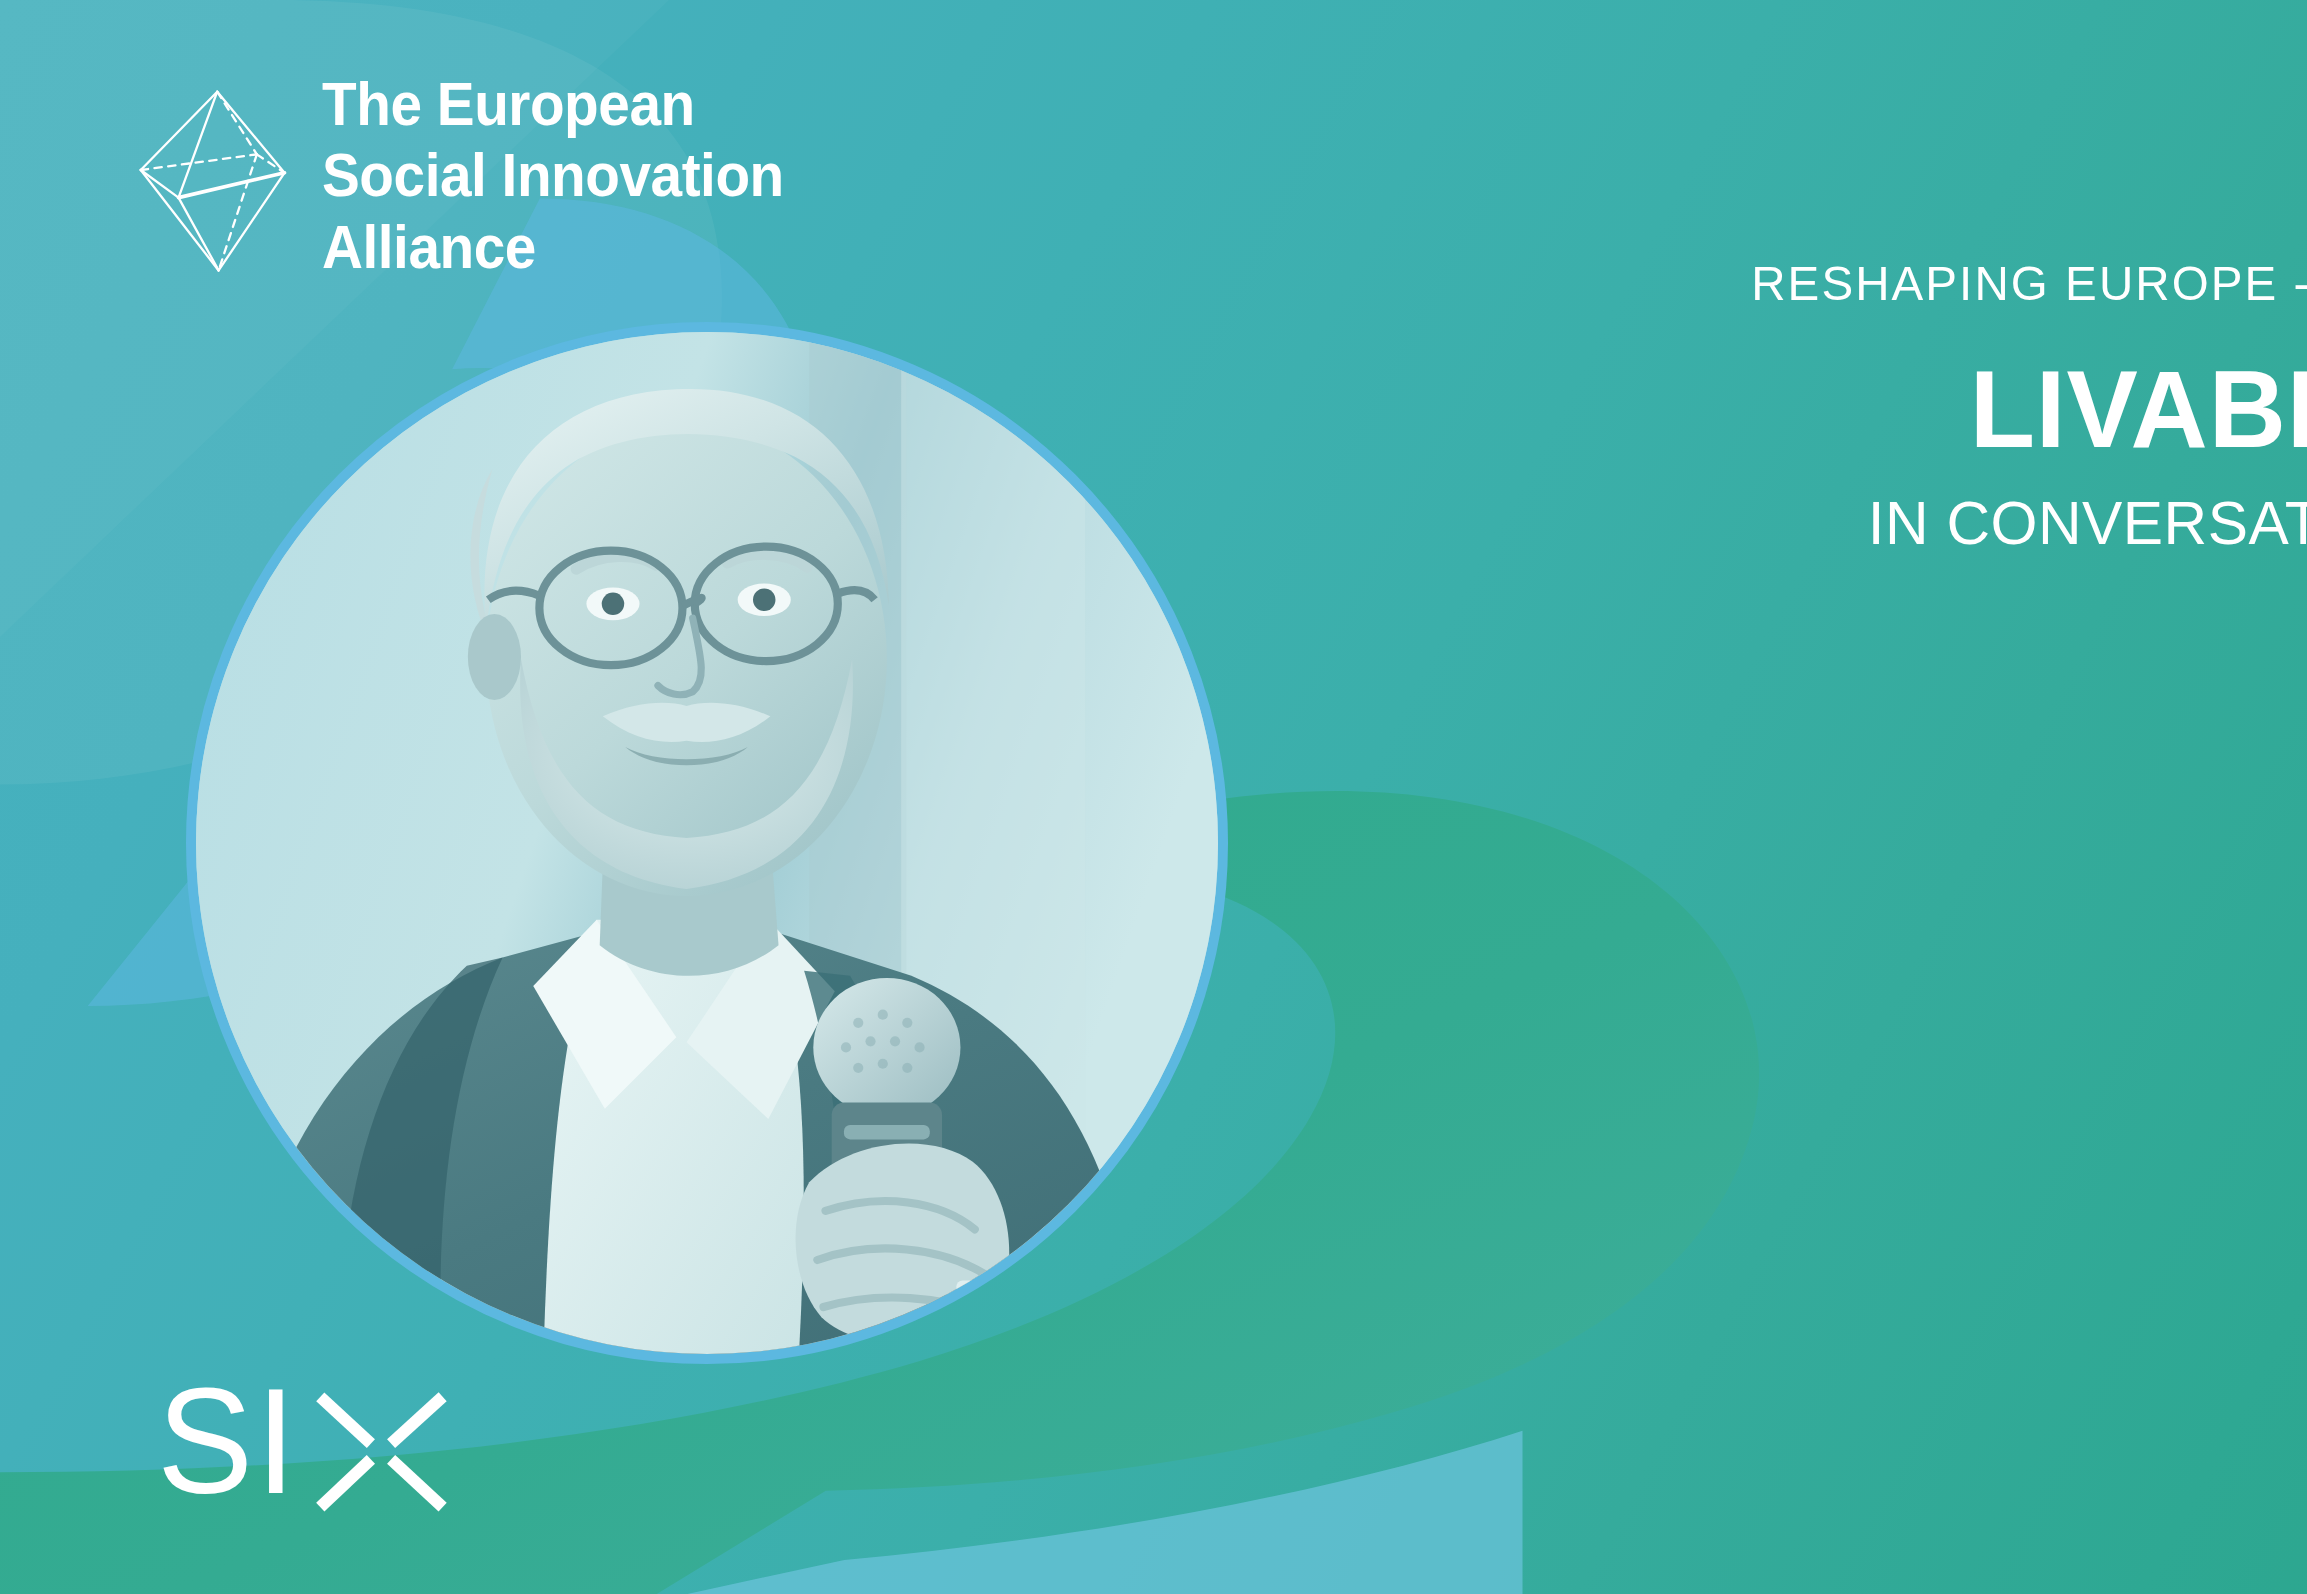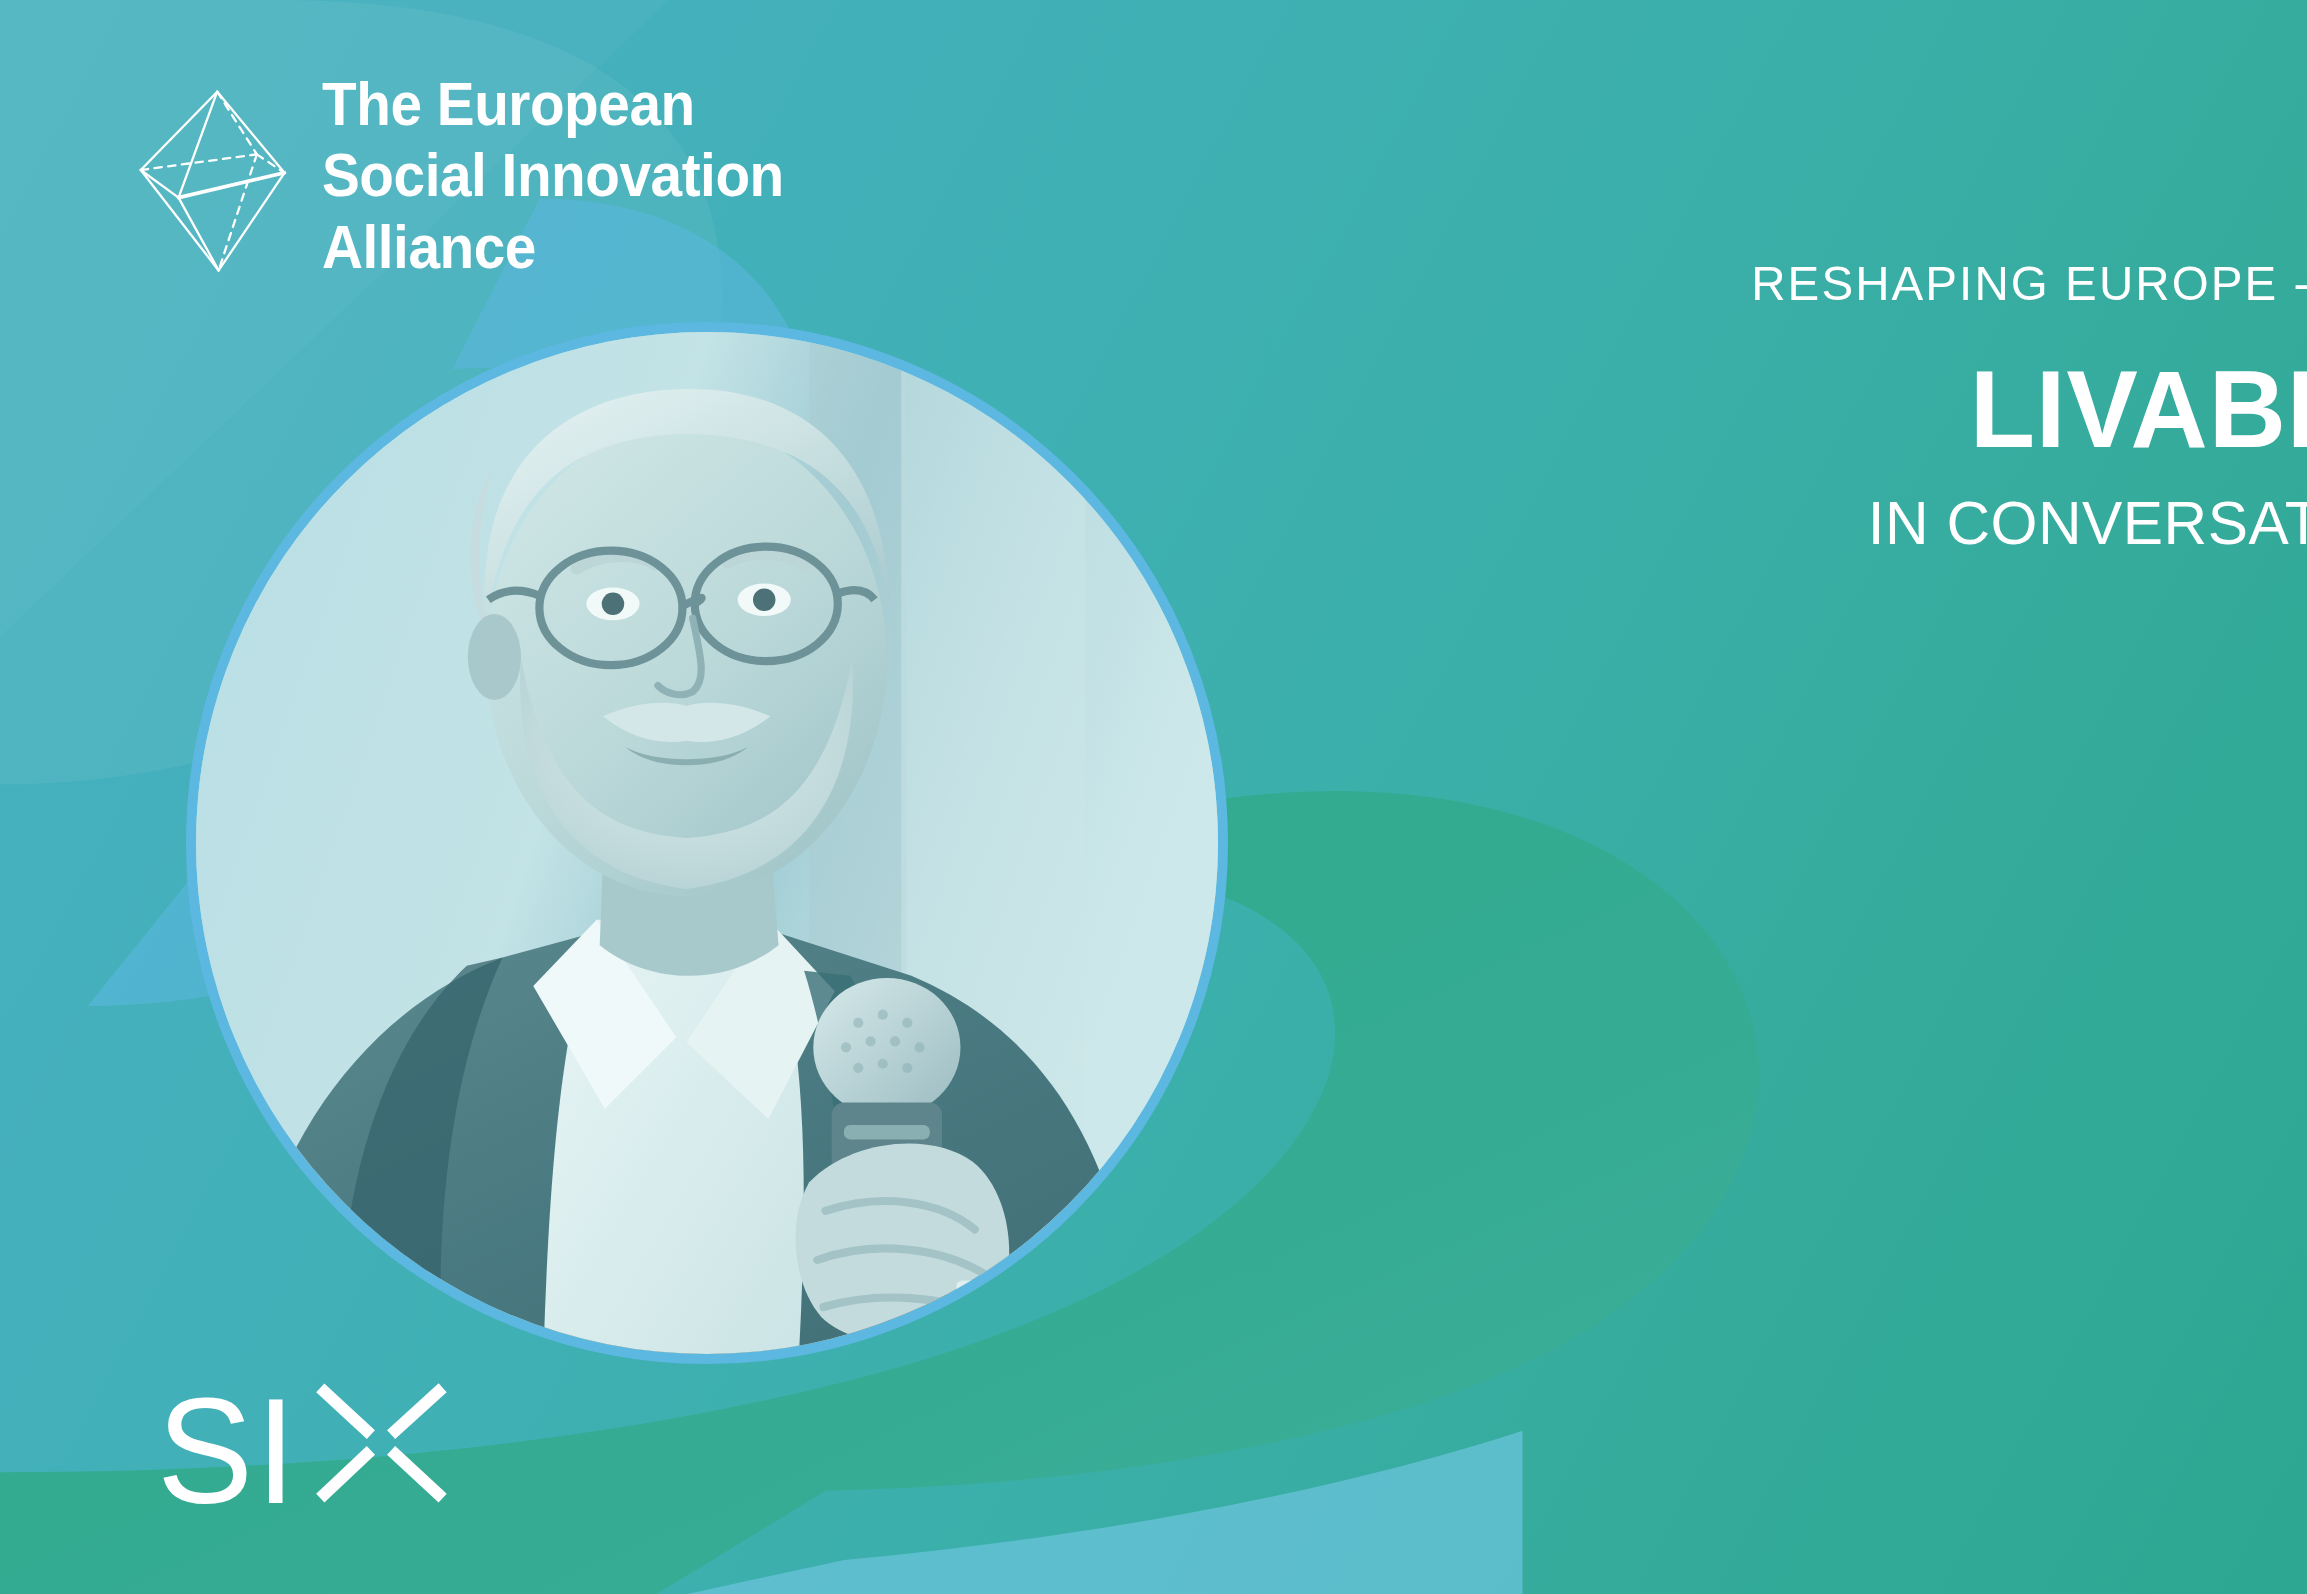--- a/index.html
+++ b/index.html
@@ -65,21 +65,21 @@
     position:absolute; inset:0;
     width:100%; height:100%;
   }
 
   
   #six-logo{
     position:absolute;
     left:157px;
     top:1380px;
     display:flex;
-    align-items:flex-start;
+    align-items:flex-end;
     height:134px;
   }
   #six-word{
     color:#ffffff;
     font-size:144px;
     font-weight:normal;
     line-height:1;
     letter-spacing:2.8px;
     transform:scaleY(1.04);
   }

